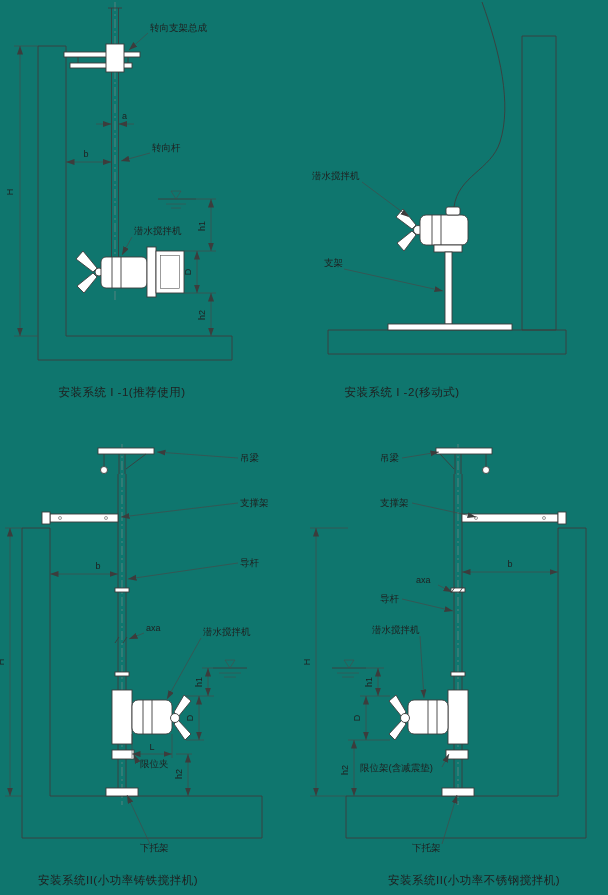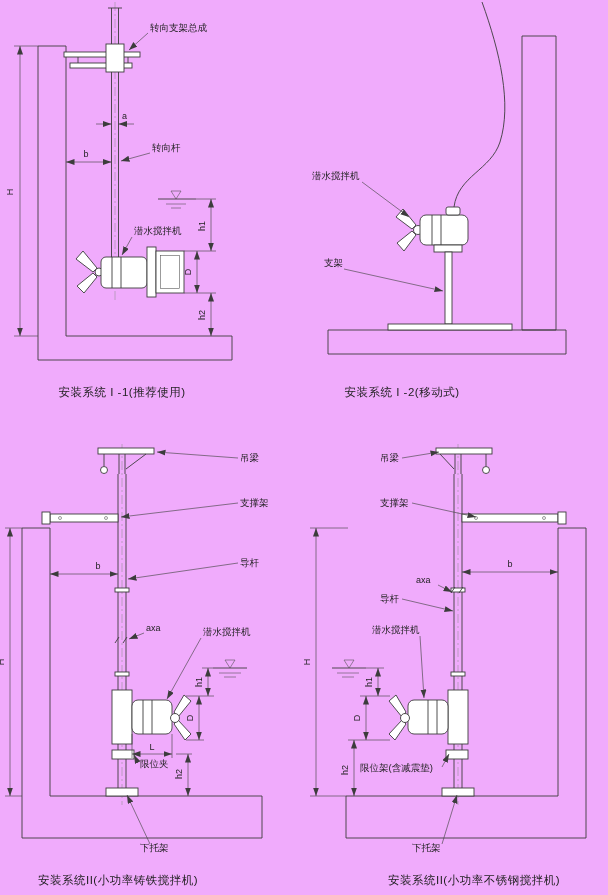--- a/index.html
+++ b/index.html
@@ -1,18 +1,18 @@
 <!DOCTYPE html>
 <html><head>
 <meta charset="utf-8">
 <style>
   *{margin:0;padding:0;box-sizing:border-box}
   html,body{background:#ffffff}
   body{width:608px;height:895px;position:relative;font-family:"Liberation Sans",sans-serif}
-  .sheet{position:absolute;left:0;top:0;width:608px;height:895px;background:#f0abfc}
+  .sheet{position:absolute;left:0;top:0;width:608px;height:895px;background:#0f766e}
   svg{position:absolute;overflow:visible}
   #p1{left:0;top:0}
   #p2{left:304px;top:0}
   #p3{left:0;top:440px}
   #p4{left:304px;top:440px}
   .ln{stroke:#3c3c3c;stroke-width:.9;fill:none}
   .lt{stroke:#4a4a4a;stroke-width:.55;fill:none}
   .cl{stroke:#8f8f8f;stroke-width:.55;fill:none;stroke-dasharray:9 3 2 3}
   .dim{stroke:#474747;stroke-width:.65;fill:none}
   .wh{fill:#ffffff;stroke:#3c3c3c;stroke-width:.9}

